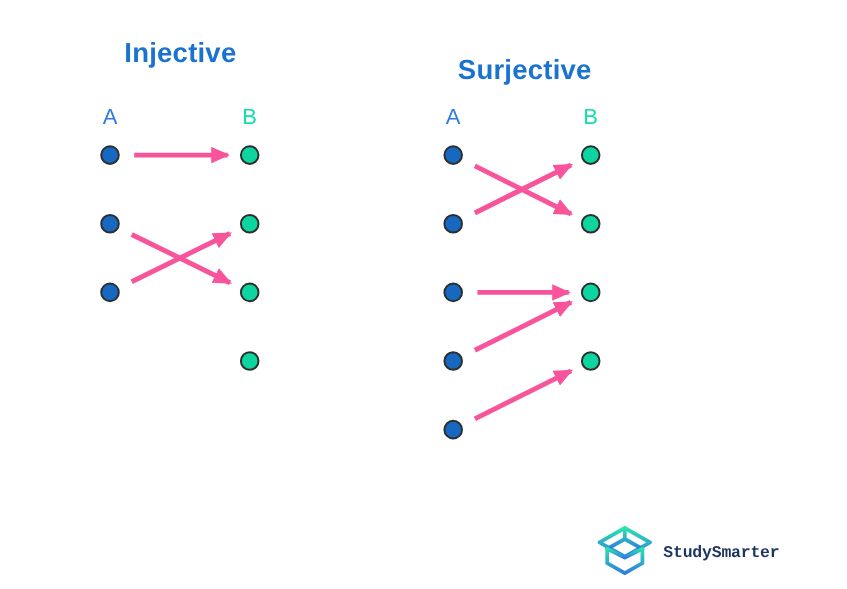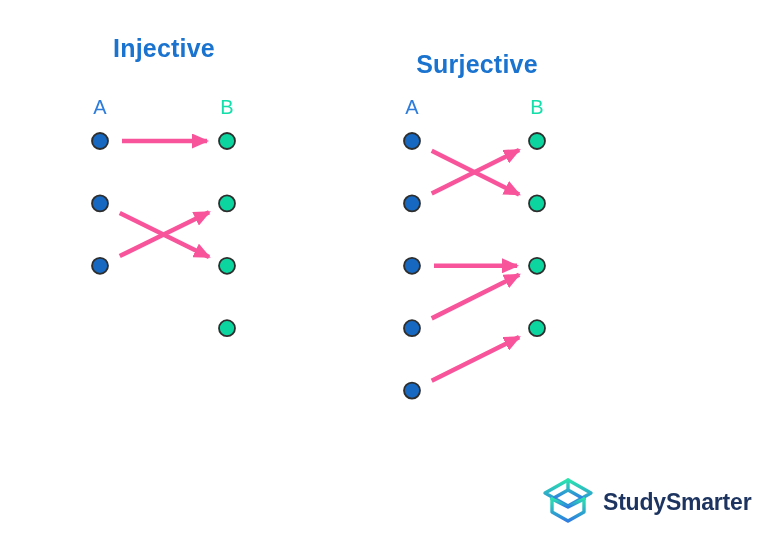--- a/index.html
+++ b/index.html
@@ -37,24 +37,25 @@
   #label-b2 { left: 517px; top: 96px; }
   #diagram-canvas { position: absolute; left: 0; top: 0; }
   .logo {
     position: absolute;
     left: 542px; top: 476px;
     display: flex;
     align-items: center;
     gap: 9px;
   }
   .logo-text {
-    font-size: 23px;
+    font-size: 15px;
     font-weight: 600;
     color: #1c345f;
     letter-spacing: -0.2px;
+    font-family: Liberation Mono, monospace;
   }
 </style>
 </head>
 <body>
 
 <div class="stage">
 
   <div class="diagram-title" id="title-injective" style="color: rgb(26, 115, 207);">Injective</div>
   <div class="diagram-title" id="title-surjective" style="color: rgb(26, 115, 207);">Surjective</div>
 

